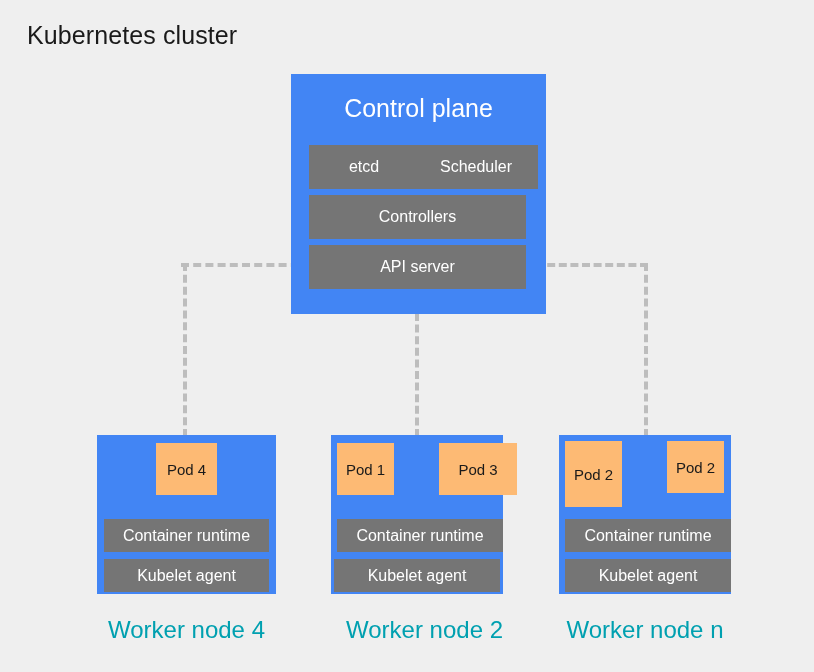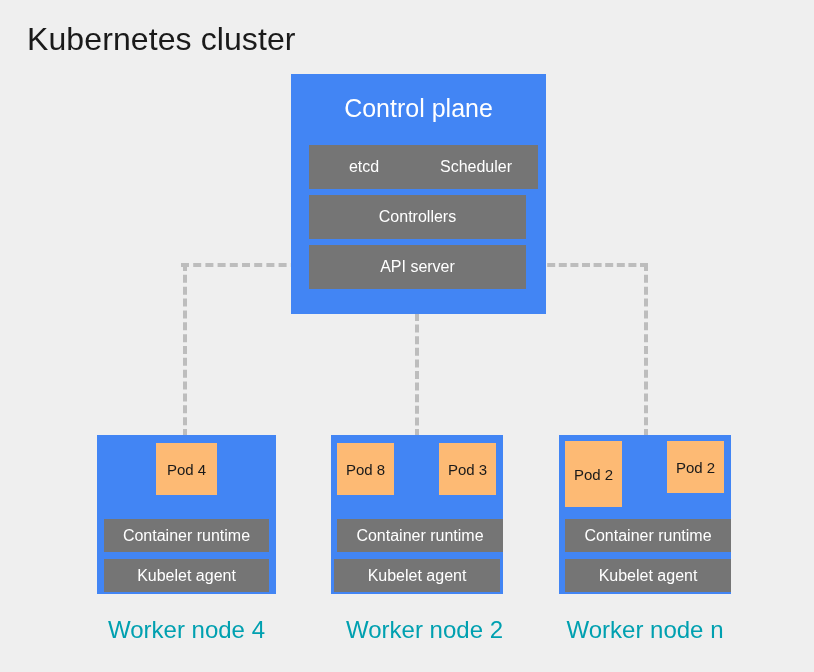--- a/index.html
+++ b/index.html
@@ -17,21 +17,21 @@
     position: relative;
     width: 814px;
     height: 672px;
   }
 
   
   #page-title {
     position: absolute;
     left: 27px;
     top: 21px;
-    font-size: 32px;
+    font-size: 25px;
     color: #1a1a1a;
     letter-spacing: 0.1px;
     white-space: nowrap;
   }
 
   
   .blue-box {
     position: absolute;
     background: #4285f4;
   }
@@ -91,21 +91,21 @@
   
   #node-1        { left: 97px;  top: 435px; width: 179px; height: 159px; }
   #n1-pod4       { left: 156px; top: 443px; width: 61px;  height: 52px; }
   #n1-runtime    { left: 104px; top: 519px; width: 165px; height: 33px; }
   #n1-kubelet    { left: 104px; top: 559px; width: 165px; height: 33px; }
   #node-1-label  { left: 97px;  width: 179px; }
 
   
   #node-2        { left: 331px; top: 435px; width: 172px; height: 159px; }
   #n2-pod1       { left: 337px; top: 443px; width: 57px;  height: 52px; }
-  #n2-pod3       { left: 439px; top: 443px; width: 57px;  height: 52px; }
+  #n2-pod3       { left: 439px; top: 443px; width: 78px;  height: 52px; }
   #n2-runtime    { left: 337px; top: 519px; width: 166px; height: 33px; }
   #n2-kubelet    { left: 334px; top: 559px; width: 166px; height: 33px; }
   #node-2-label  { left: 331px; width: 172px; text-align: right; }
 
   
   #node-n        { left: 559px; top: 435px; width: 172px; height: 159px; }
   #nn-pod2       { left: 565px; top: 441px; width: 57px;  height: 66px; }
   #nn-pod6       { left: 667px; top: 441px; width: 57px;  height: 52px; }
   #nn-runtime    { left: 565px; top: 519px; width: 166px; height: 33px; }
   #nn-kubelet    { left: 565px; top: 559px; width: 166px; height: 33px; }
@@ -154,21 +154,21 @@
   <div class="gray-box" id="cp-ctrl">Controllers</div>
   <div class="gray-box" id="cp-api">API server</div>
 
   <div class="blue-box" id="node-1"></div>
   <div class="pod-box" id="n1-pod4">Pod 4</div>
   <div class="gray-box" id="n1-runtime">Container runtime</div>
   <div class="gray-box" id="n1-kubelet">Kubelet agent</div>
   <div class="node-label" id="node-1-label">Worker node 4</div>
 
   <div class="blue-box" id="node-2"></div>
-  <div class="pod-box" id="n2-pod1">Pod 8</div>
+  <div class="pod-box" id="n2-pod1">Pod 1</div>
   <div class="pod-box" id="n2-pod3">Pod 3</div>
   <div class="gray-box" id="n2-runtime">Container runtime</div>
   <div class="gray-box" id="n2-kubelet">Kubelet agent</div>
   <div class="node-label" id="node-2-label">Worker node 2</div>
 
   <div class="blue-box" id="node-n"></div>
   <div class="pod-box" id="nn-pod2">Pod 2</div>
   <div class="pod-box" id="nn-pod6">Pod 2</div>
   <div class="gray-box" id="nn-runtime">Container runtime</div>
   <div class="gray-box" id="nn-kubelet">Kubelet agent</div>

